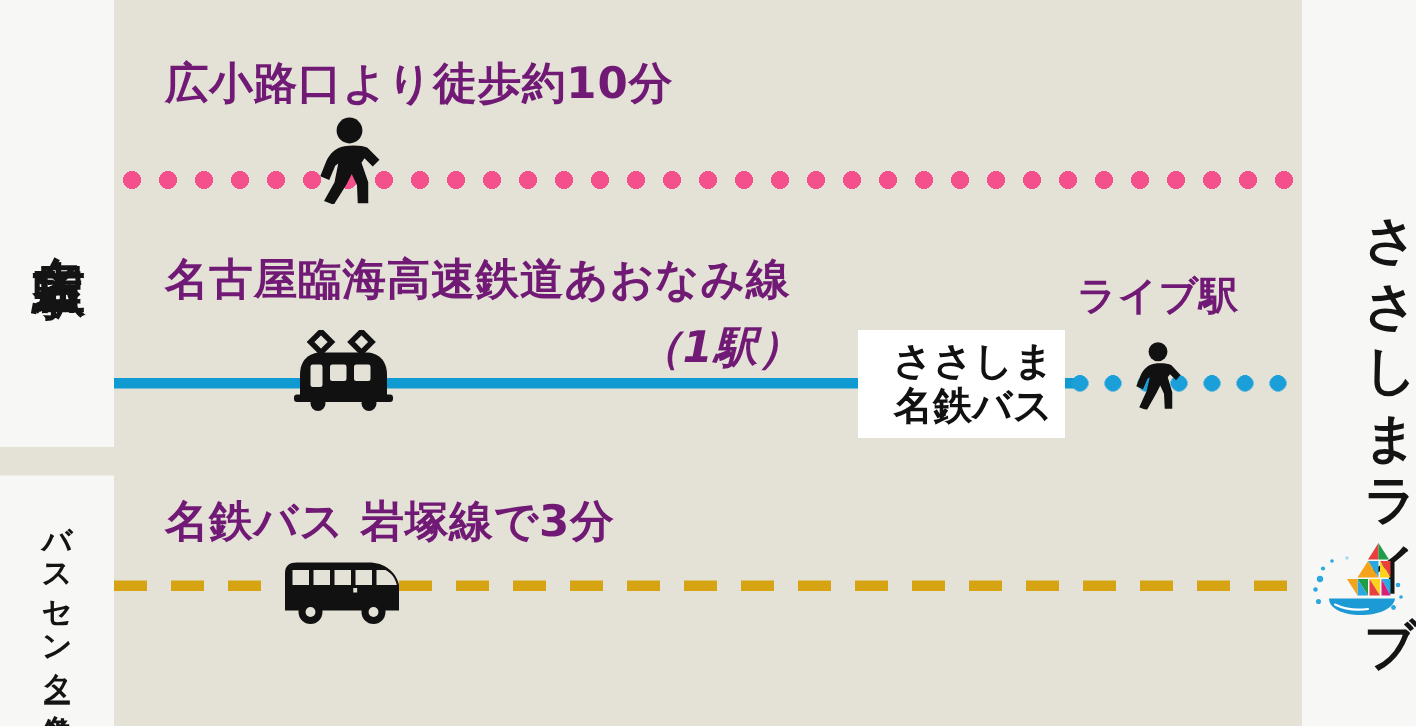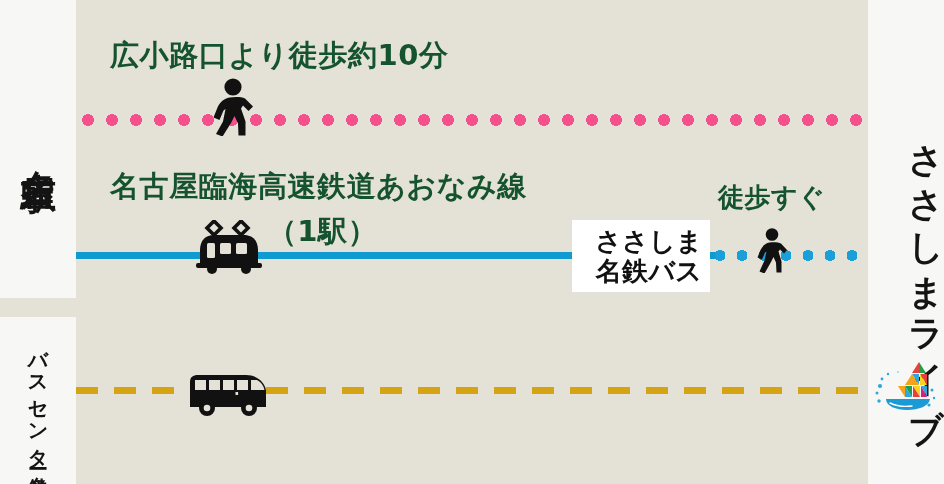--- a/index.html
+++ b/index.html
@@ -104,28 +104,28 @@
     width: 792px;
     height: 7px;
     background-image: linear-gradient(to right, #d6a412 0 22px, rgba(0,0,0,0) 22px 38px);
     background-size: 38px 7px;
     background-repeat: repeat-x;
   }
 
   
   .caption {
     position: absolute;
-    color: #14532d;
+    color: #701a75;
     font-weight: bold;
     letter-spacing: 0.02em;
     white-space: nowrap;
   }
   #cap-walk-top { left: 110px; top: 36px; font-size: 29px; }
   #cap-train    { left: 110px; top: 167px; font-size: 29px; }
-  #cap-train-sub{ left: 110px; top: 178px; font-size: 29px; width: 425px; text-align: center; }
+  #cap-train-sub{ left: 110px; top: 178px; font-size: 29px; width: 425px; text-align: right; font-style: italic; }
   #cap-train-sub span { display: block; margin-top: 34px; }
   #cap-walk-right { left: 718px; top: 180px; font-size: 26px; }
   #cap-bus      { left: 110px; top: 328px; font-size: 29px; }
 
   
   .icon-wrap { position: absolute; }
   #icon-walk-top  { left: 205px; top: 78px; width: 52px; height: 58px; }
   #icon-train     { left: 192px; top: 220px; width: 74px; height: 54px; }
   #icon-walk-right{ left: 752px; top: 228px; width: 38px; height: 45px; }
   #icon-bus       { left: 188px; top: 372px; width: 80px; height: 46px; }
@@ -176,22 +176,23 @@
   <div class="route-line" id="line-bus"></div>
 
   <div class="caption" id="cap-walk-top">広小路口より徒歩約10分</div>
 
   <div class="caption" id="cap-train">名古屋臨海高速鉄道あおなみ線</div>
 
   <div class="caption" id="cap-train-sub">
     <span>（1駅）</span>
   </div>
 
-  <div class="caption" id="cap-walk-right">徒歩すぐ</div>
-
+  <div class="caption" id="cap-walk-right">ライブ駅</div>
+
+  <div class="caption" id="cap-bus">名鉄バス 岩塚線で3分</div>
 
   <div class="icon-wrap" id="icon-walk-top">
     <svg viewBox="0 0 52 58" width="52" height="58" aria-hidden="true">
       <circle cx="28" cy="9" r="8.6" fill="#111111"></circle>
       <path d="M24.5 19.5 C19 20.5 15 24 12.5 29.5 L8.5 39.5 L14.5 42 L18.5 32.5 L20.5 31 L18 43.5 L11 56 L17.5 58.5 L26 45 L29.5 38 L33 45.5 L33.5 57.5 L40.5 57.5 L40.5 43.5 L36 30.5 L38 27.5 L43.5 33 L48 28.5 L40 20.5 C36.5 18.8 30 18.6 24.5 19.5 Z" fill="#111111"></path>
     </svg>
   </div>
 
   <div class="icon-wrap" id="icon-train">
     <svg viewBox="0 0 74 54" width="74" height="54" aria-hidden="true">

